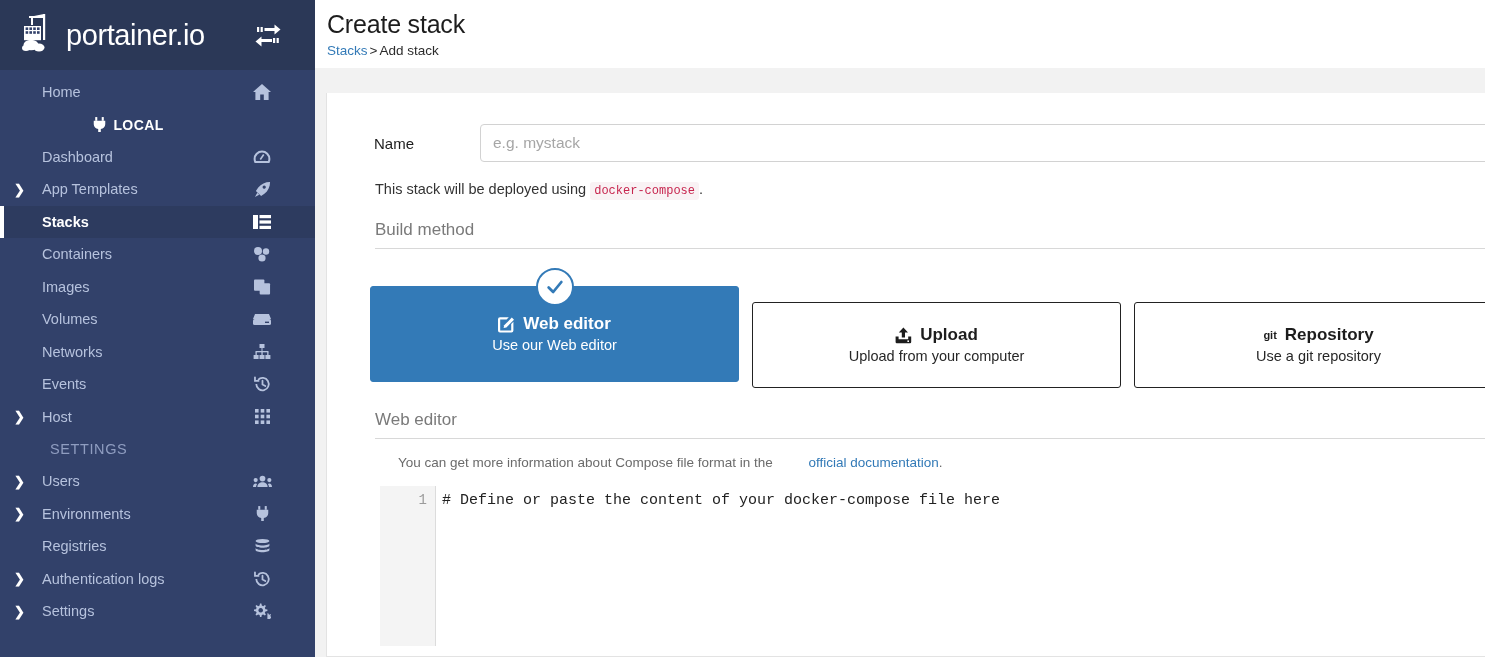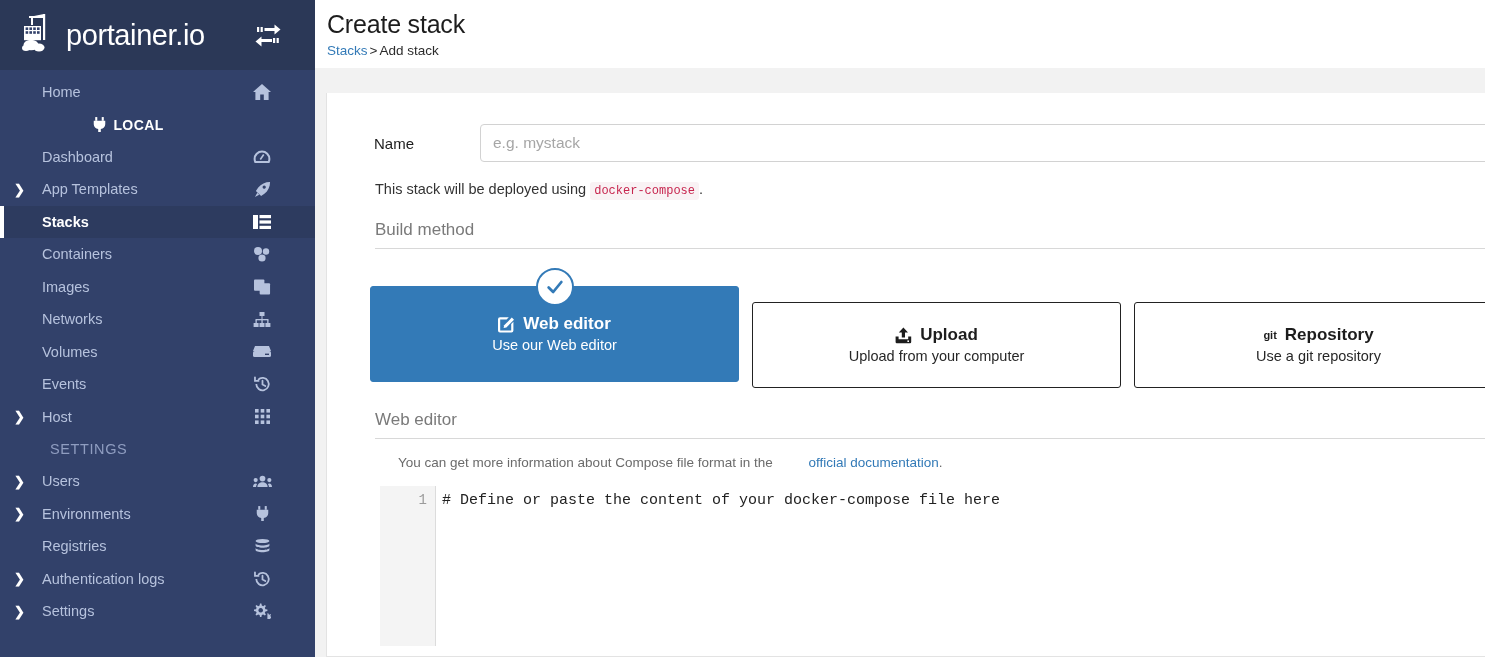--- a/index.html
+++ b/index.html
@@ -419,44 +419,44 @@
         <span class="nav-icon">
           <svg viewBox="0 0 18 16" width="17" height="16" fill="currentColor">
             <rect x="0" y="0" width="11" height="12" rx="1"></rect>
             <rect x="6" y="4" width="11" height="12" rx="1"></rect>
           </svg>
         </span>
       </li>
 
       <li class="nav-item">
         <span class="caret"></span>
+        <span class="nav-label">Volumes</span>
+        <span class="nav-icon">
+          <svg viewBox="0 0 18 11" width="18" height="11" fill="currentColor">
+            <path d="M2 0 L16 0 L18 5 L0 5 Z"></path>
+            <rect x="0" y="5" width="18" height="6" rx="1.6"></rect>
+            <rect x="12" y="7.6" width="4" height="1.4" fill="#32416a"></rect>
+          </svg>
+        </span>
+      </li>
+
+      <li class="nav-item">
+        <span class="caret"></span>
         <span class="nav-label">Networks</span>
         <span class="nav-icon">
           <svg viewBox="0 0 18 15" width="18" height="15" fill="currentColor">
             <rect x="6.5" y="0" width="5" height="4"></rect>
             <rect x="8.5" y="4" width="1" height="4"></rect>
             <rect x="2.5" y="7" width="13" height="1.3"></rect>
             <rect x="2.5" y="8" width="1.3" height="3"></rect>
             <rect x="8.4" y="8" width="1.3" height="3"></rect>
             <rect x="14.2" y="8" width="1.3" height="3"></rect>
             <rect x="0.6" y="11" width="5" height="4"></rect>
             <rect x="6.5" y="11" width="5" height="4"></rect>
             <rect x="12.4" y="11" width="5" height="4"></rect>
-          </svg>
-        </span>
-      </li>
-
-      <li class="nav-item">
-        <span class="caret"></span>
-        <span class="nav-label">Volumes</span>
-        <span class="nav-icon">
-          <svg viewBox="0 0 18 11" width="18" height="11" fill="currentColor">
-            <path d="M2 0 L16 0 L18 5 L0 5 Z"></path>
-            <rect x="0" y="5" width="18" height="6" rx="1.6"></rect>
-            <rect x="12" y="7.6" width="4" height="1.4" fill="#32416a"></rect>
           </svg>
         </span>
       </li>
 
       <li class="nav-item">
         <span class="caret"></span>
         <span class="nav-label">Events</span>
         <span class="nav-icon">
           <svg viewBox="0 0 18 17" width="17" height="16" fill="none" stroke="currentColor" stroke-width="1.9">
             <path d="M2.4 8.6 A6.6 6.6 0 1 0 4.3 4"></path>

